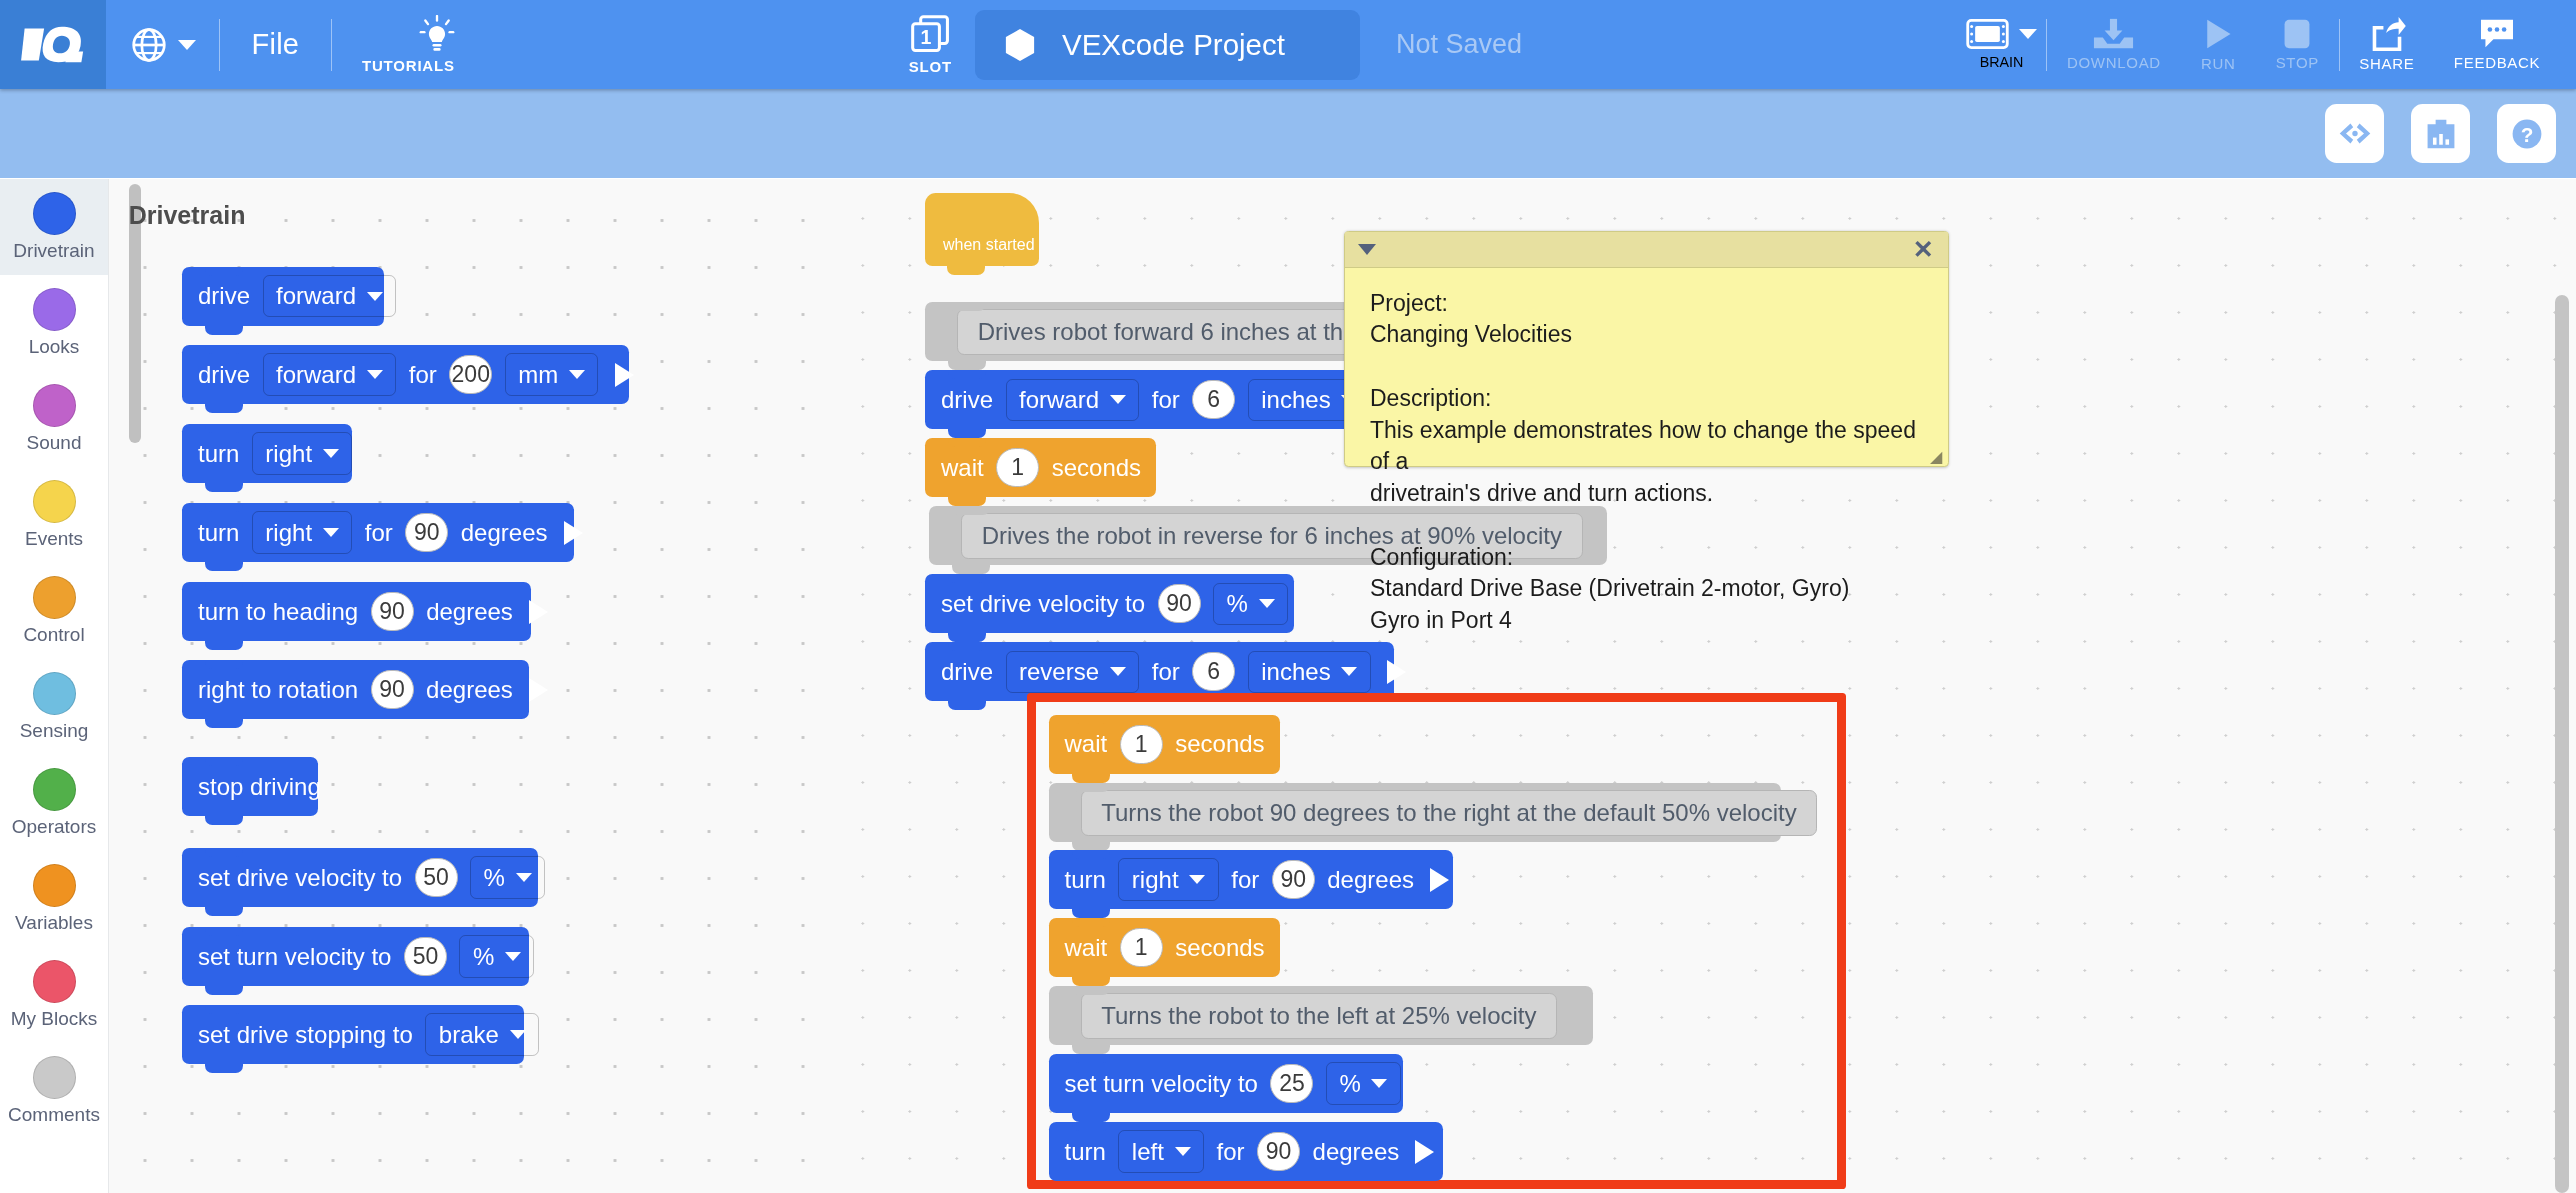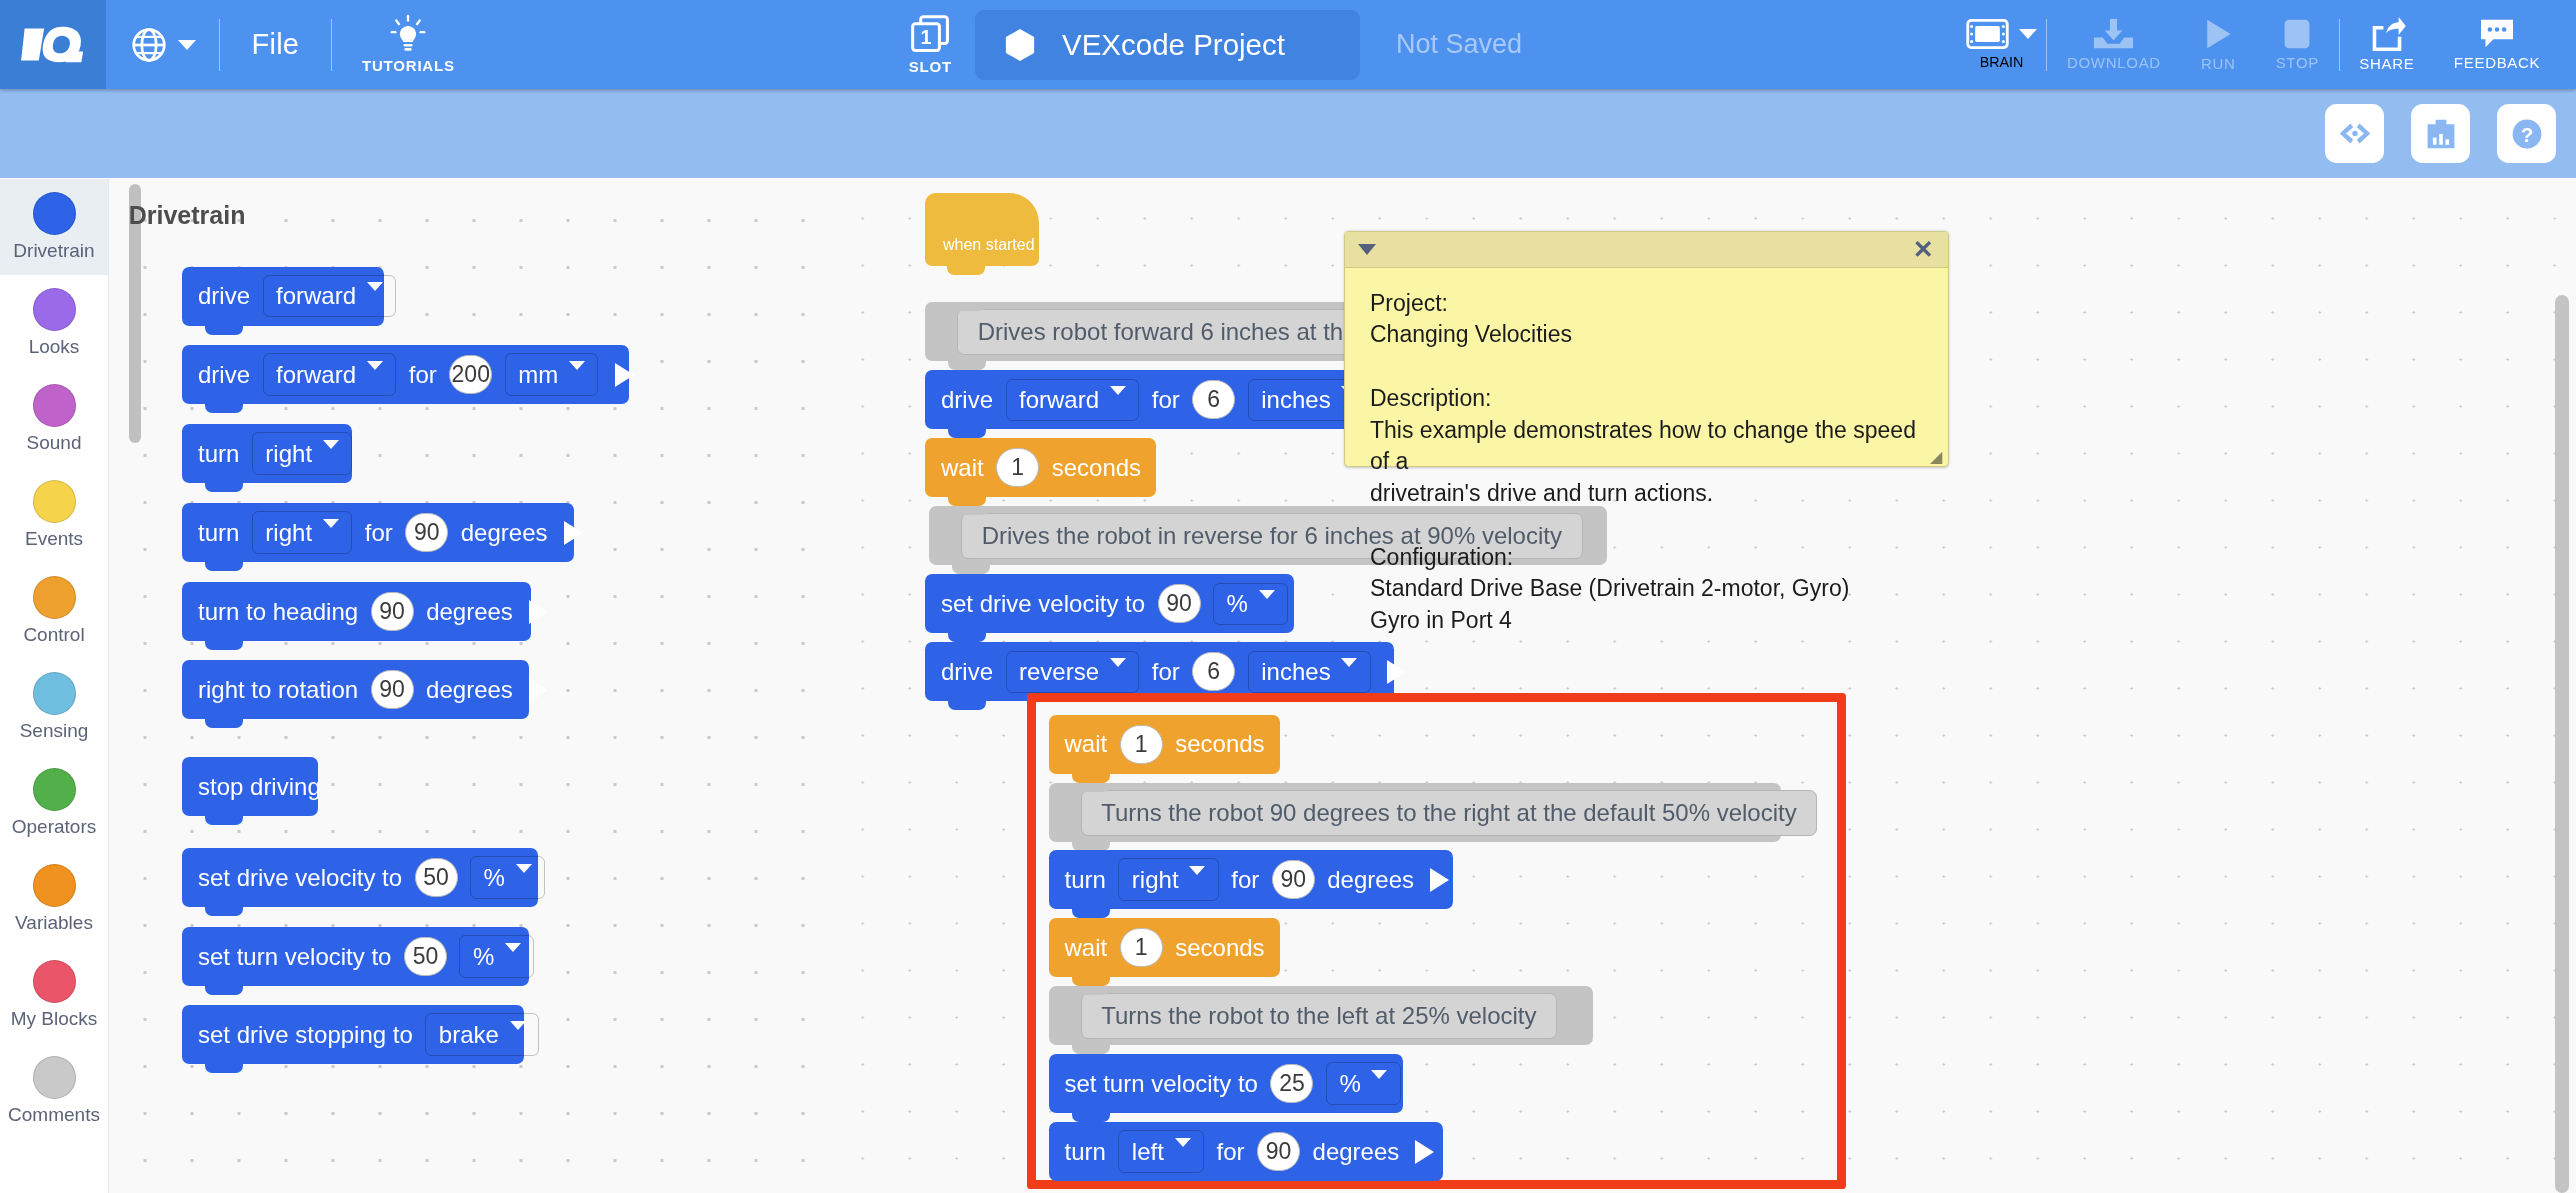--- a/index.html
+++ b/index.html
@@ -33,21 +33,21 @@
   .caret-down {
     width: 0; height: 0; border-left: 9.8px solid transparent;
     border-right: 9.8px solid transparent; border-top: 10.7px solid #fff;
   }
   .file-btn {
     padding: 0 32px; font-size: 29px; color: #fff; letter-spacing: 0.2px;
     height: 89px; display: flex; align-items: center;
   }
   .tut-btn {
     padding: 0 30px; height: 89px;
-    display: flex; flex-direction: column; align-items: center; justify-content: center; gap: 3.6px;
+    display: flex; flex-direction: column; align-items: flex-end; justify-content: center; gap: 3.6px;
   }
   .tut-btn .lbl { font-size: 15px; font-weight: bold; letter-spacing: 0.8px; color: #fff; }
 
   .tb-center {
     flex: 1 1 auto; display: flex; align-items: center; justify-content: center; gap: 0;
   }
   .slot-box {
     display: flex; flex-direction: column; align-items: center; justify-content: center;
     gap: 2.7px; margin-right: 23px;
   }
@@ -165,21 +165,21 @@
     background: #efbb3f; border-radius: 10.7px 30px 7.2px 7.2px;
     display: flex; align-items: flex-end; padding: 0 0 12.5px 18px;
     font-size: 16px; color: #fff;
   }
   .hat::after {
     content: ""; position: absolute; left: 21.5px; bottom: -9px;
     width: 38px; height: 9px; background: #efbb3f; border-radius: 0 0 7.2px 7.2px;
   }
 
   .dd {
-    display: inline-flex; gap: 10.7px;
+    display: inline-flex; align-items: center; gap: 10.7px;
     border: 0.9px solid rgba(0,0,0,.22); border-radius: 6.3px;
     padding: 6.3px 12.5px; font-size: 24px; color: #fff; background: transparent;
   }
   .dd .tri {
     width: 0; height: 0; border-left: 8px solid transparent;
     border-right: 8px solid transparent; border-top: 9.8px solid #fff;
   }
   .numval {
     display: inline-flex; align-items: center; justify-content: center;
     min-width: 43px; height: 39px; padding: 0 12.5px;

